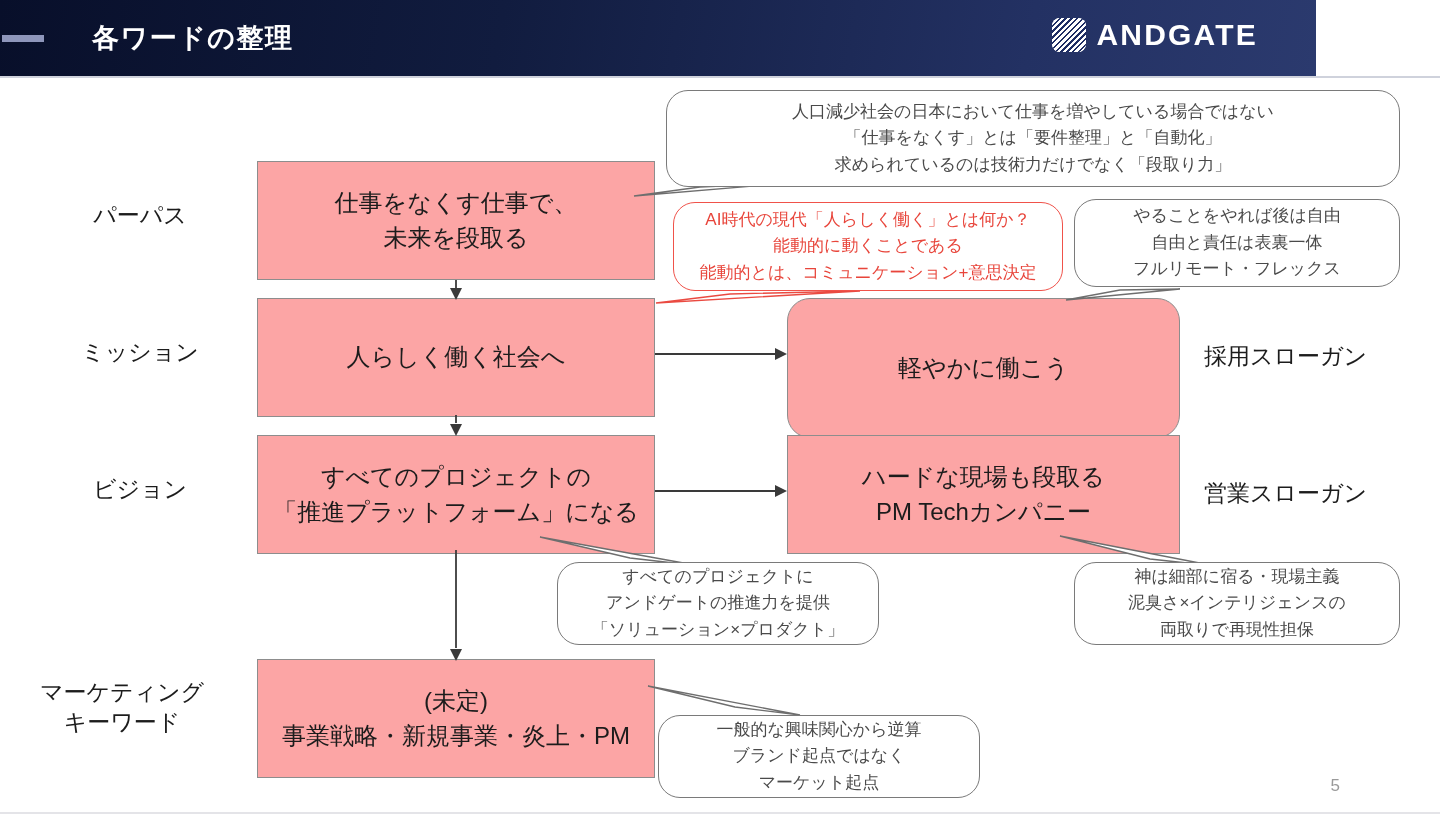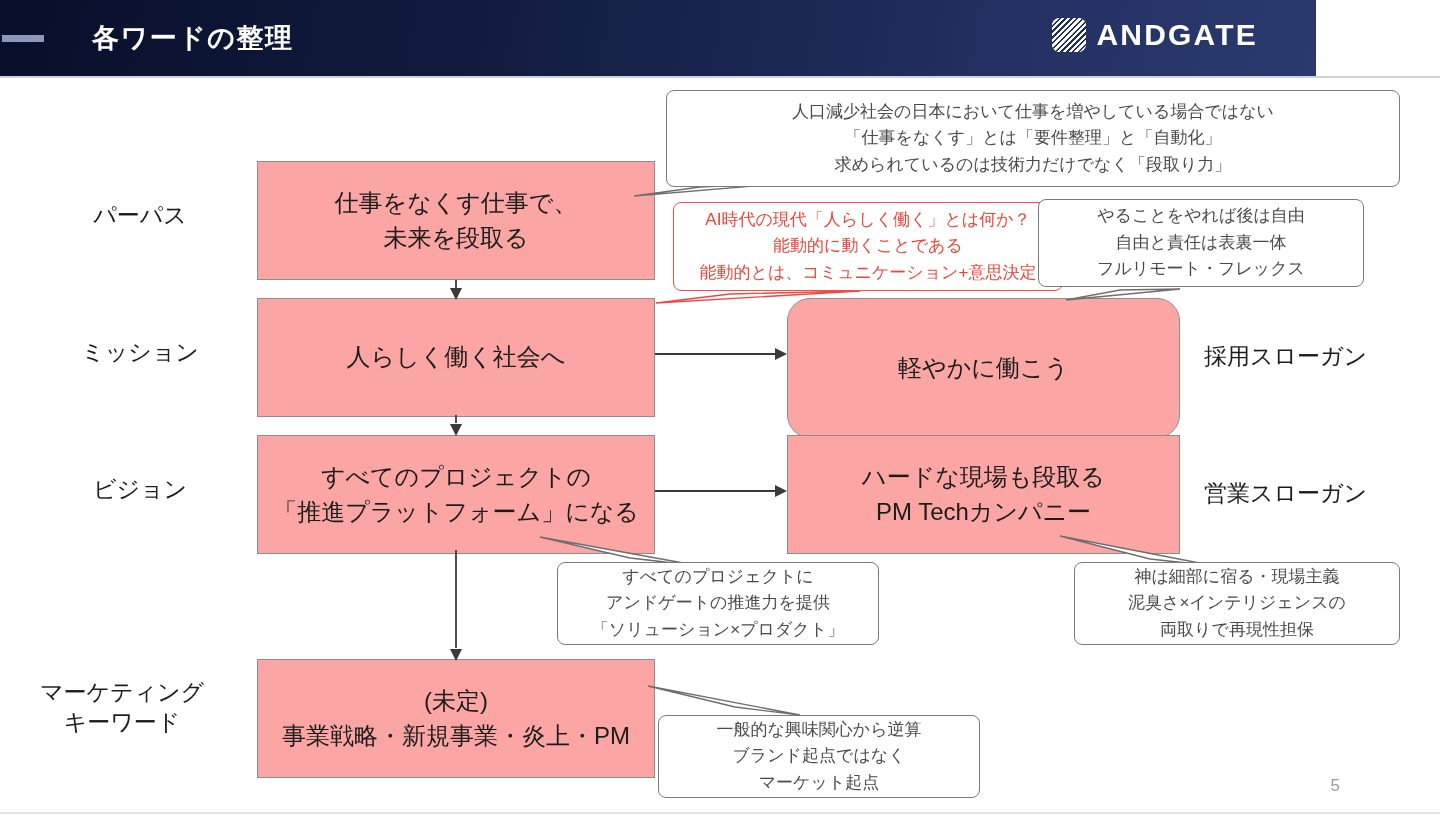--- a/index.html
+++ b/index.html
@@ -79,21 +79,21 @@
   .side-label {
     position: absolute;
     font-size: 23px; color: #1c1c1c;
     white-space: nowrap;
   }
 
   
   .callout {
     position: absolute;
     border: 1.5px solid #7a7a7a;
-    border-radius: 8px;
+    border-radius: 22px;
     background: #ffffff;
     color: #4a4a4a;
     font-size: 17px;
     line-height: 1.55;
     display: flex; align-items: center; justify-content: center;
     text-align: center;
     white-space: pre-line;
     z-index: 6;
   }
   .callout.red {
@@ -190,21 +190,21 @@
   <div class="side-label" style="left:1204px; top:478px;">営業スローガン</div>
 
   <div class="callout" style="left:666px; top:90px; width:734px; height:97px;">人口減少社会の日本において仕事を増やしている場合ではない
 「仕事をなくす」とは「要件整理」と「自動化」
 求められているのは技術力だけでなく「段取り力」</div>
 
   <div class="callout red" style="left:673px; top:202px; width:390px; height:89px;">AI時代の現代「人らしく働く」とは何か？
 能動的に動くことである
 能動的とは、コミュニケーション+意思決定</div>
 
-  <div class="callout" style="left:1038px; top:199px; width:326px; height:88px;">やることをやれば後は自由
+  <div class="callout" style="left:1074px; top:199px; width:326px; height:88px;">やることをやれば後は自由
 自由と責任は表裏一体
 フルリモート・フレックス</div>
 
   <div class="callout" style="left:557px; top:562px; width:322px; height:83px;">すべてのプロジェクトに
 アンドゲートの推進力を提供
 「ソリューション×プロダクト」</div>
 
   <div class="callout" style="left:1074px; top:562px; width:326px; height:83px;">神は細部に宿る・現場主義
 泥臭さ×インテリジェンスの
 両取りで再現性担保</div>

